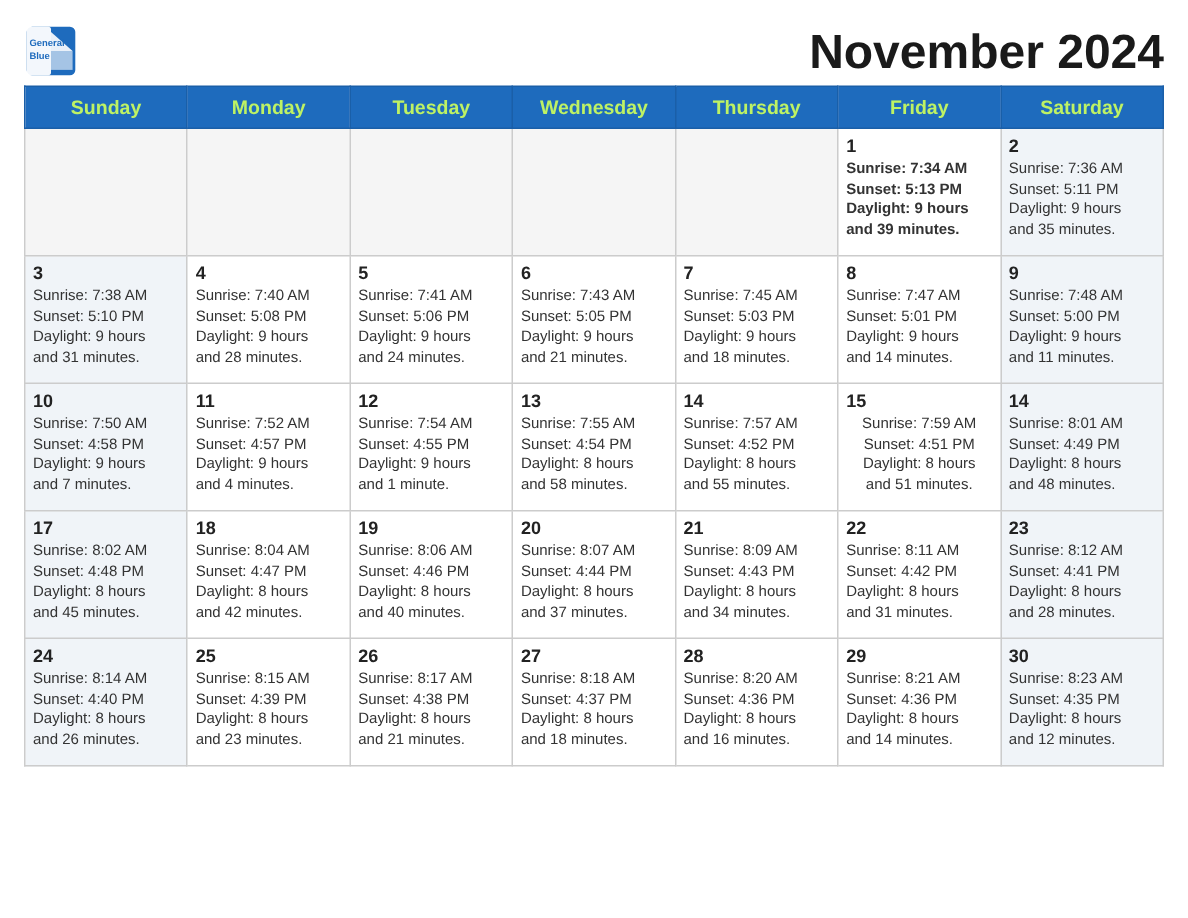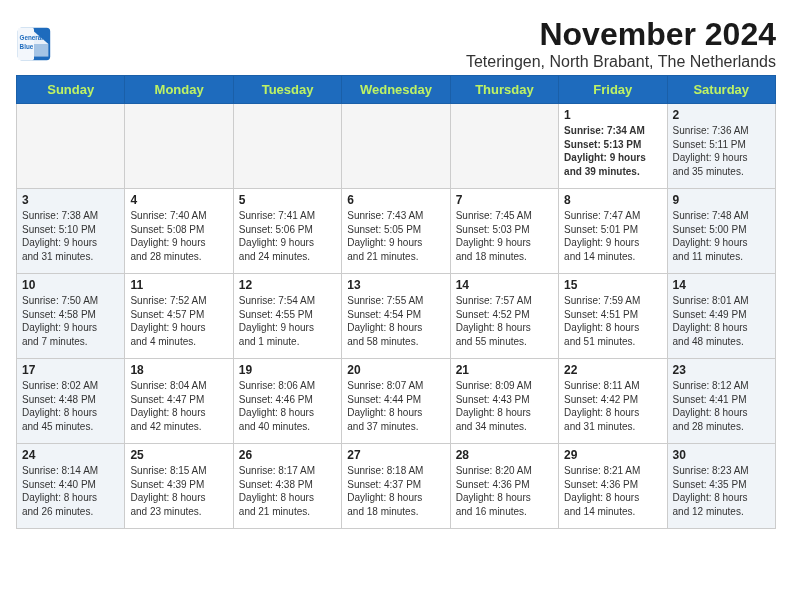--- a/index.html
+++ b/index.html
@@ -6,21 +6,21 @@
     body {
       font-family: Arial, sans-serif;
       background: #fff;
       width: 792px;
       min-height: 612px;
       padding: 16px;
     }
     .header-area {
       display: flex;
       justify-content: space-between;
-      align-items: center;
+      align-items: flex-start;
       margin-bottom: 4px;
     }
     .logo {
       display: flex;
       align-items: center;
       gap: 4px;
     }
     .logo-icon {
       width: 36px;
       height: 36px;
@@ -87,21 +87,20 @@
       <rect x="2" y="2" width="36" height="36" rx="4" fill="#1e6bbd"></rect>
       <polygon points="20,6 36,20 20,20" fill="#fff" opacity="0.9"></polygon>
       <polygon points="20,20 36,20 36,34 20,34" fill="#fff" opacity="0.6"></polygon>
       <rect x="2" y="2" width="18" height="36" rx="2" fill="#fff" opacity="0.95"></rect>
       <text x="4" y="16" font-size="7" font-weight="bold" fill="#1e6bbd">General</text>
       <text x="4" y="26" font-size="7" font-weight="bold" fill="#1e6bbd">Blue</text>
     </svg>
   </div>
   <div class="title-area">
     <div class="month-title">November 2024</div>
-    <div class="location-title">Teteringen, North Brabant, The Netherlands</div>
   </div>
 </div>
 
 <table>
   <thead>
     <tr id="header-row">
     <th class="day-header">Sunday</th>
         <th class="day-header">Monday</th>
         <th class="day-header">Tuesday</th>
         <th class="day-header">Wednesday</th>
@@ -214,21 +213,21 @@
         </td>
         <td>
           <span class="day-num">14</span>
           <div class="day-info" style="white-space: pre-line;">Sunrise: 7:57 AM
 Sunset: 4:52 PM
 Daylight: 8 hours
 and 55 minutes.</div>
         </td>
         <td>
           <span class="day-num">15</span>
-          <div class="day-info" style="white-space: pre-line;">Sunrise: 7:59 AM
+          <div class="day-info" style="white-space: pre-line; text-align: center;">Sunrise: 7:59 AM
 Sunset: 4:51 PM
 Daylight: 8 hours
 and 51 minutes.</div>
         </td>
         <td class="weekend">
           <span class="day-num">14</span>
           <div class="day-info" style="white-space: pre-line;">Sunrise: 8:01 AM
 Sunset: 4:49 PM
 Daylight: 8 hours
 and 48 minutes.</div>

